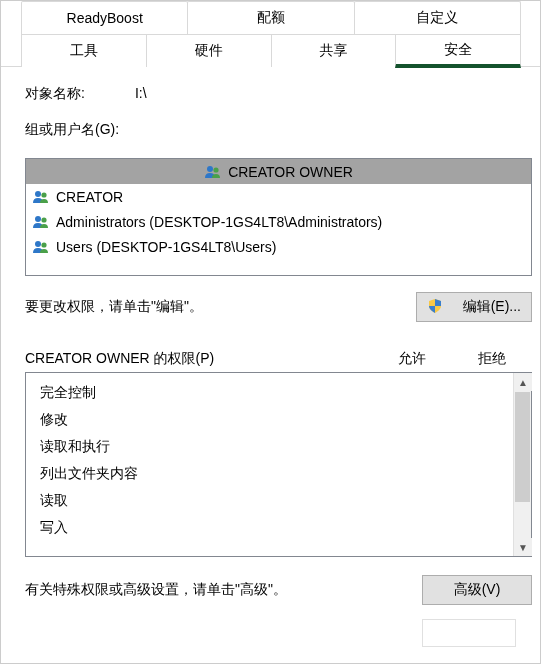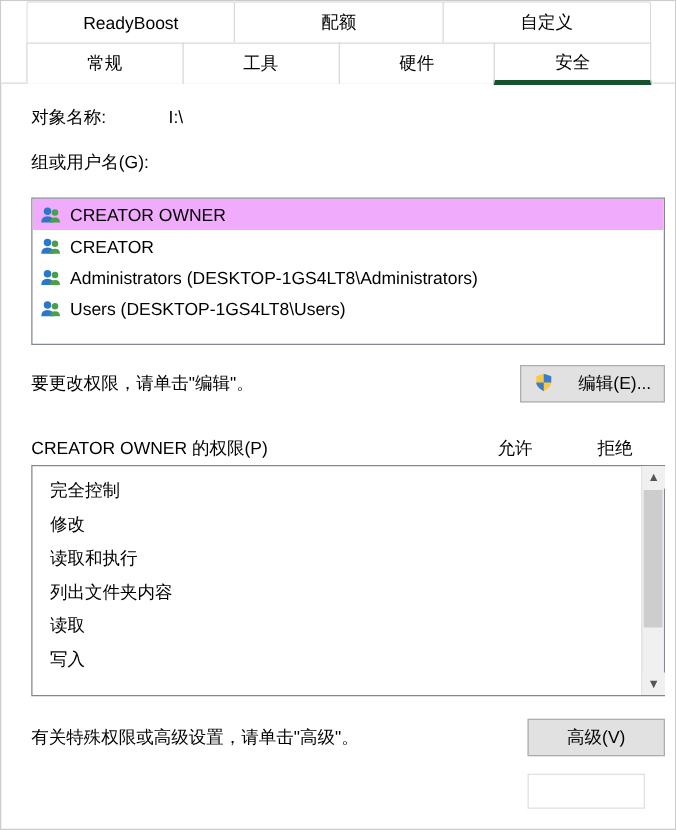--- a/index.html
+++ b/index.html
@@ -93,21 +93,22 @@
     background: #ffffff;
   }
   .list-item {
     display: flex;
     align-items: center;
     height: 25px;
     padding: 0 6px;
     gap: 6px;
   }
   .list-item.selected {
-    background: #f0abfc;
+    background: #a3a3a3;
+    justify-content: center;
   }
   .list-item .icon {
     width: 18px;
     height: 18px;
     display: flex;
     align-items: center;
     justify-content: center;
   }
 
   .perm-hint-row {
@@ -227,27 +228,27 @@
         </div>
       <div class="tab">
           <span>配额</span>
         </div>
       <div class="tab">
           <span>自定义</span>
         </div>
     </div>
     <div class="tab-row bottom">
       <div class="tab">
-          <span>常规</span>
-        </div>
-      <div class="tab">
           <span>工具</span>
         </div>
       <div class="tab">
           <span>硬件</span>
+        </div>
+      <div class="tab">
+          <span>共享</span>
         </div>
       <div class="tab active">
           <span>安全</span>
         </div>
     </div>
   </div>
 
   <div class="content">
 
     <div class="row-label">

